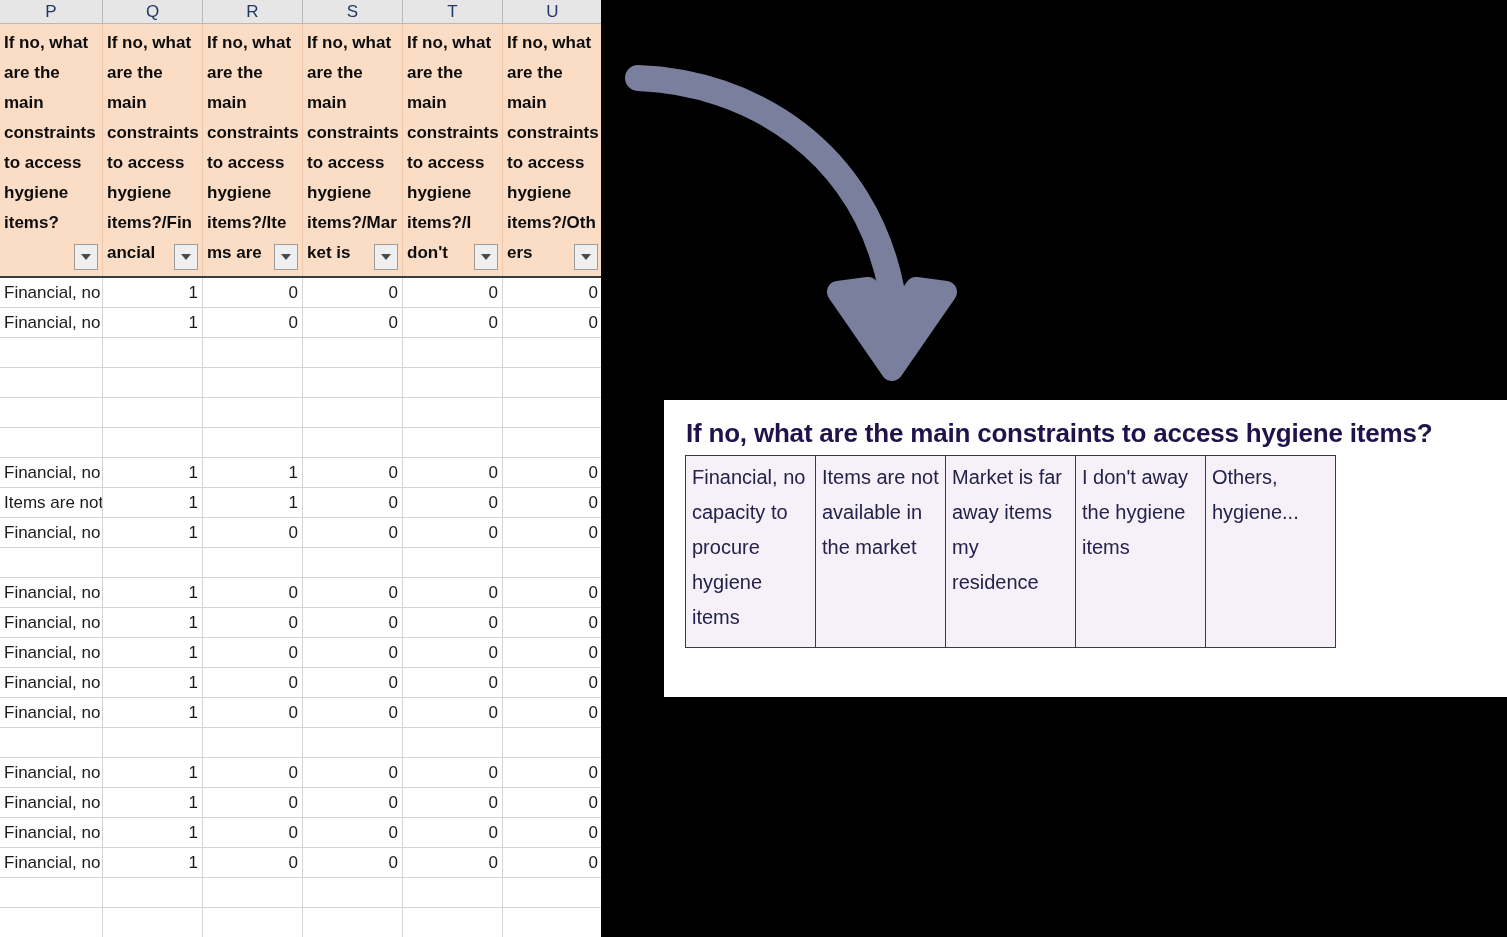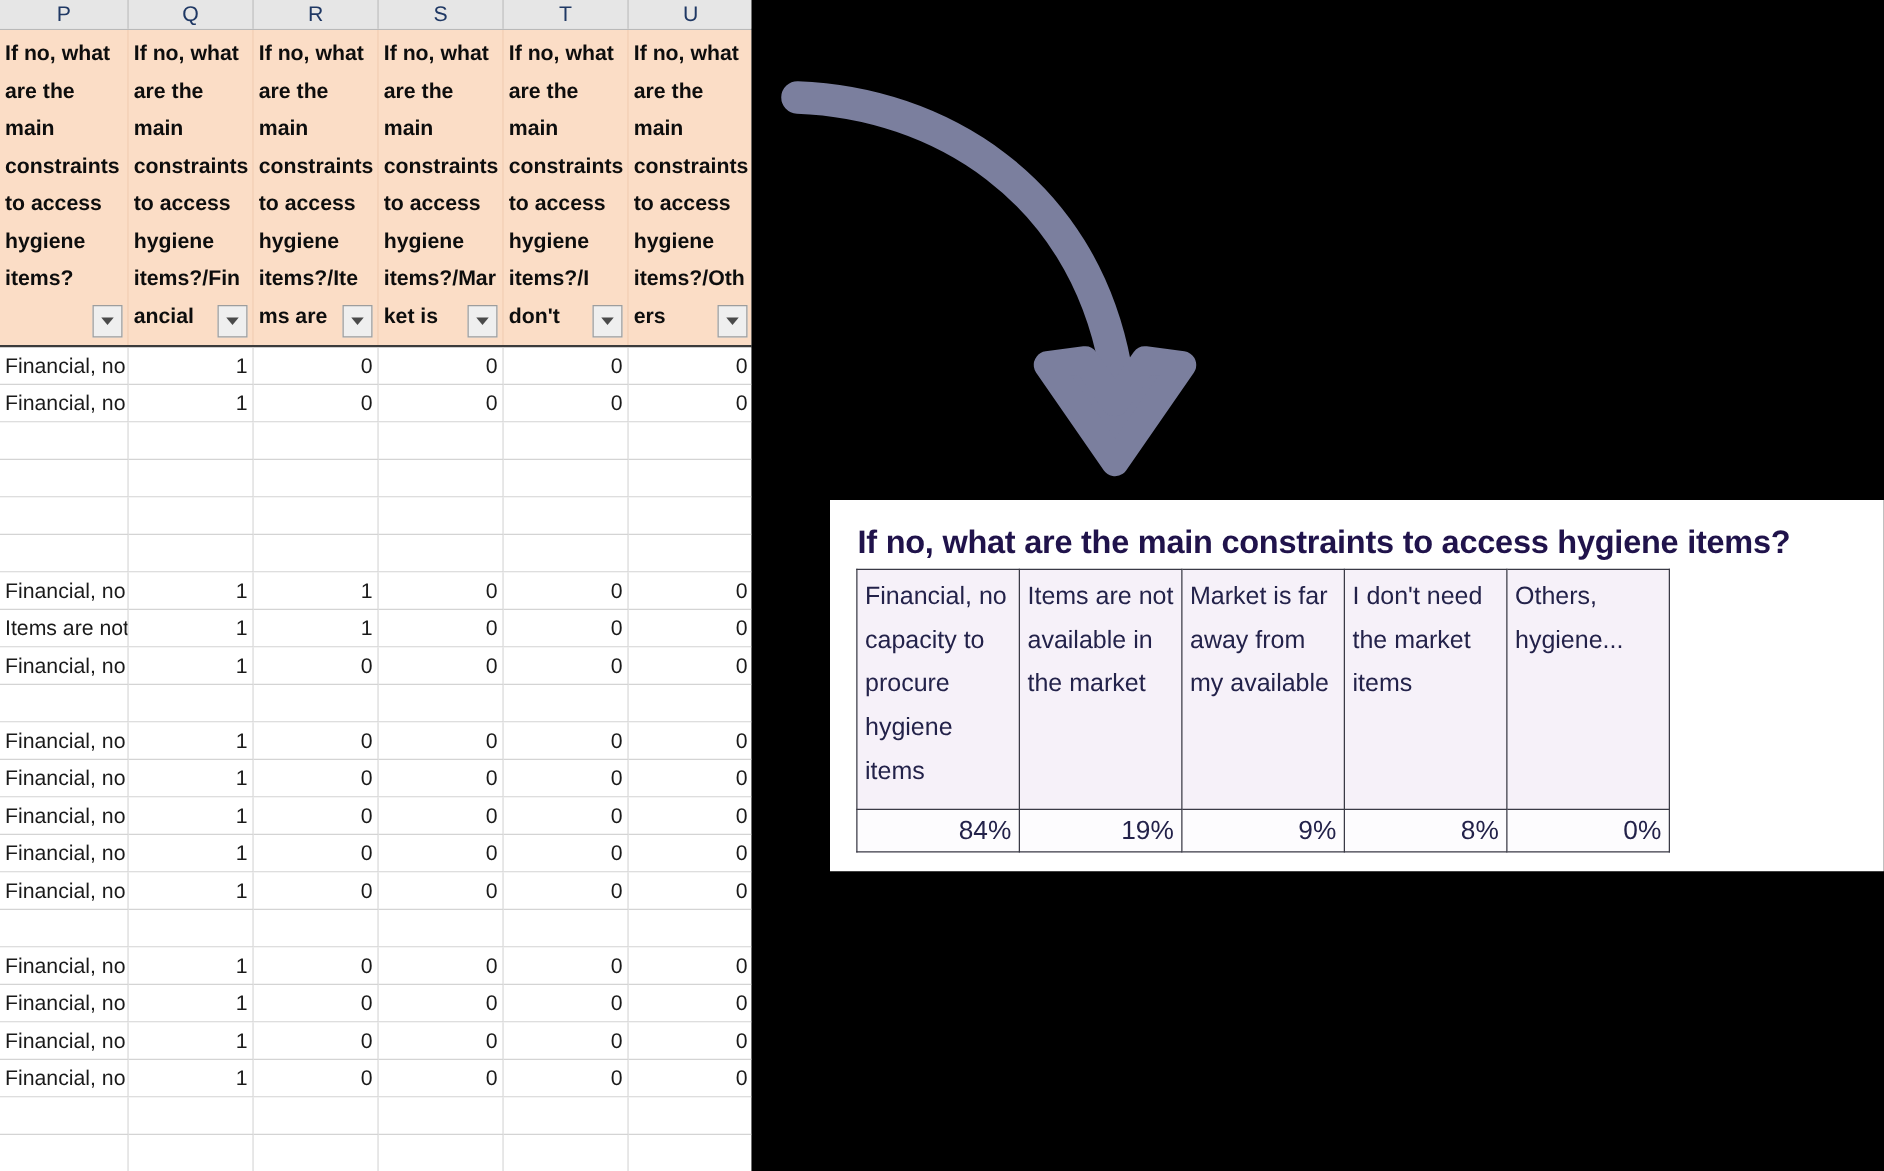--- a/index.html
+++ b/index.html
@@ -420,26 +420,19 @@
   </svg>
 </div>
 
 <div id="slide-panel">
   <div id="slide-title">If no, what are the main constraints to access hygiene items?</div>
   <table id="summary-table">
     <tbody>
       <tr class="labels">
         <td>Financial, no capacity to procure hygiene items</td>
         <td>Items are not available in the market</td>
-        <td>Market is far away from my available</td>
-        <td>I don't need the market items</td>
+        <td>Market is far away items my residence</td>
+        <td>I don't away the hygiene items</td>
         <td>Others, hygiene...</td>
-      </tr>
-      <tr class="values">
-        <td>84%</td>
-        <td>19%</td>
-        <td>9%</td>
-        <td>8%</td>
-        <td>0%</td>
       </tr>
     </tbody>
   </table>
 </div>
 
 </body></html>

